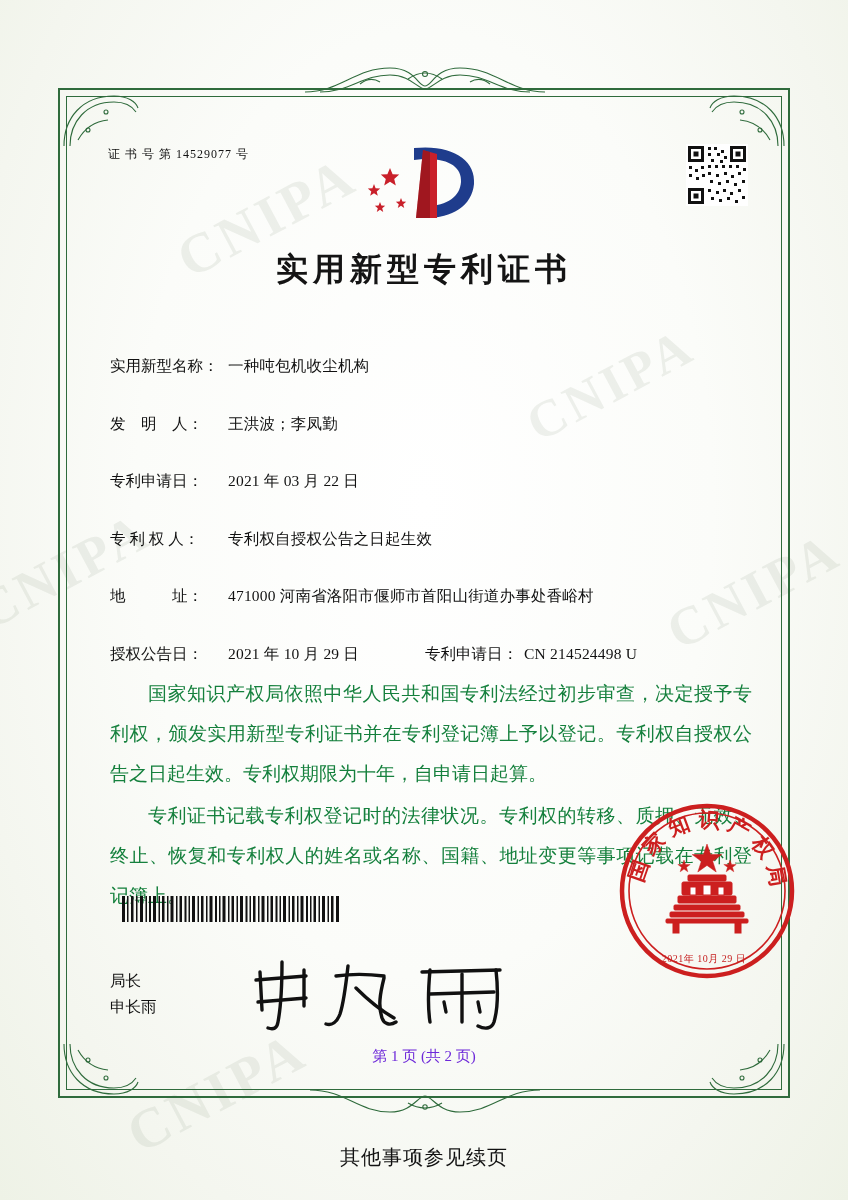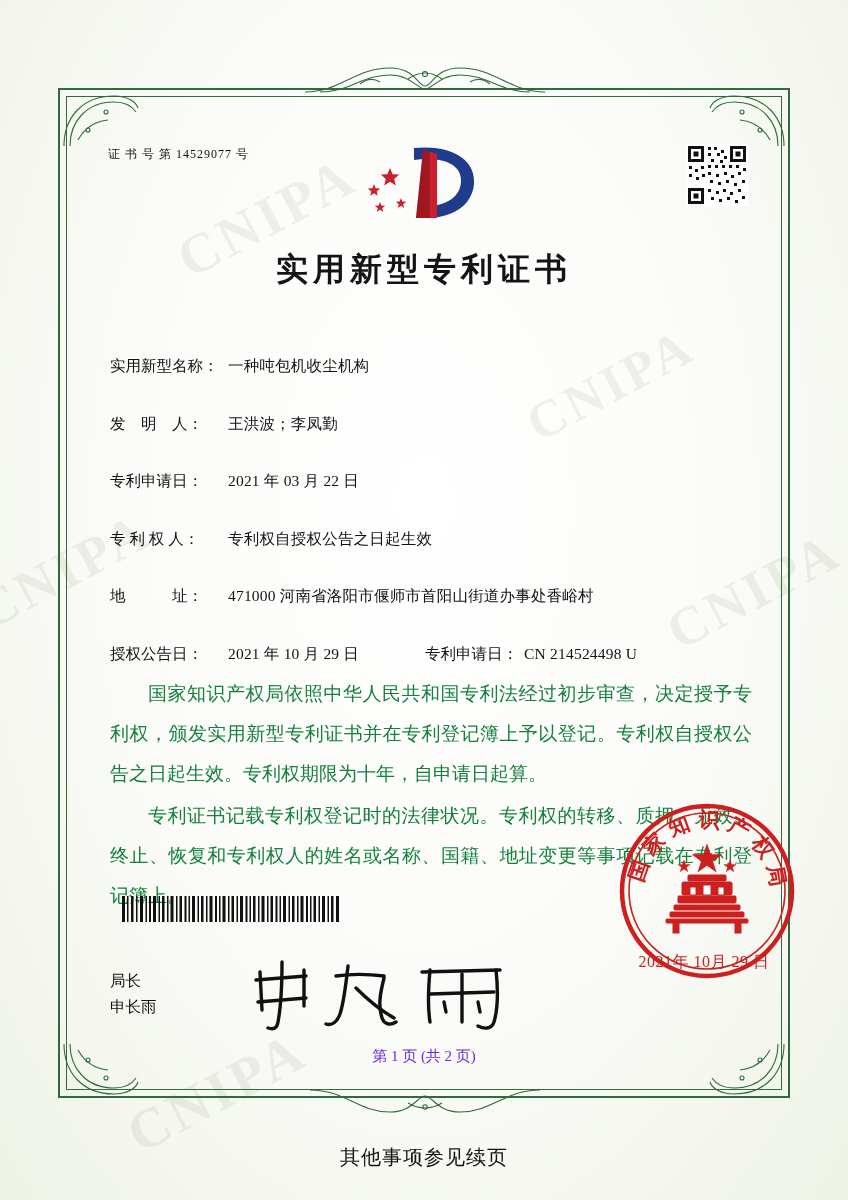--- a/index.html
+++ b/index.html
@@ -184,21 +184,21 @@
     width: 178px;
     height: 178px;
   }
   #seal svg { display: block; width: 100%; height: 100%; }
   #seal-date {
     position: absolute;
     right: 60px;
     top: 952px;
     width: 168px;
     text-align: center;
-    font-size: 16px;
+    font-size: 10px;
     color: #c62222;
     letter-spacing: 0.5px;
   }
 
   #page-number {
     position: absolute;
     bottom: 24px;
     width: 100%;
     text-align: center;
     font-size: 15px;

